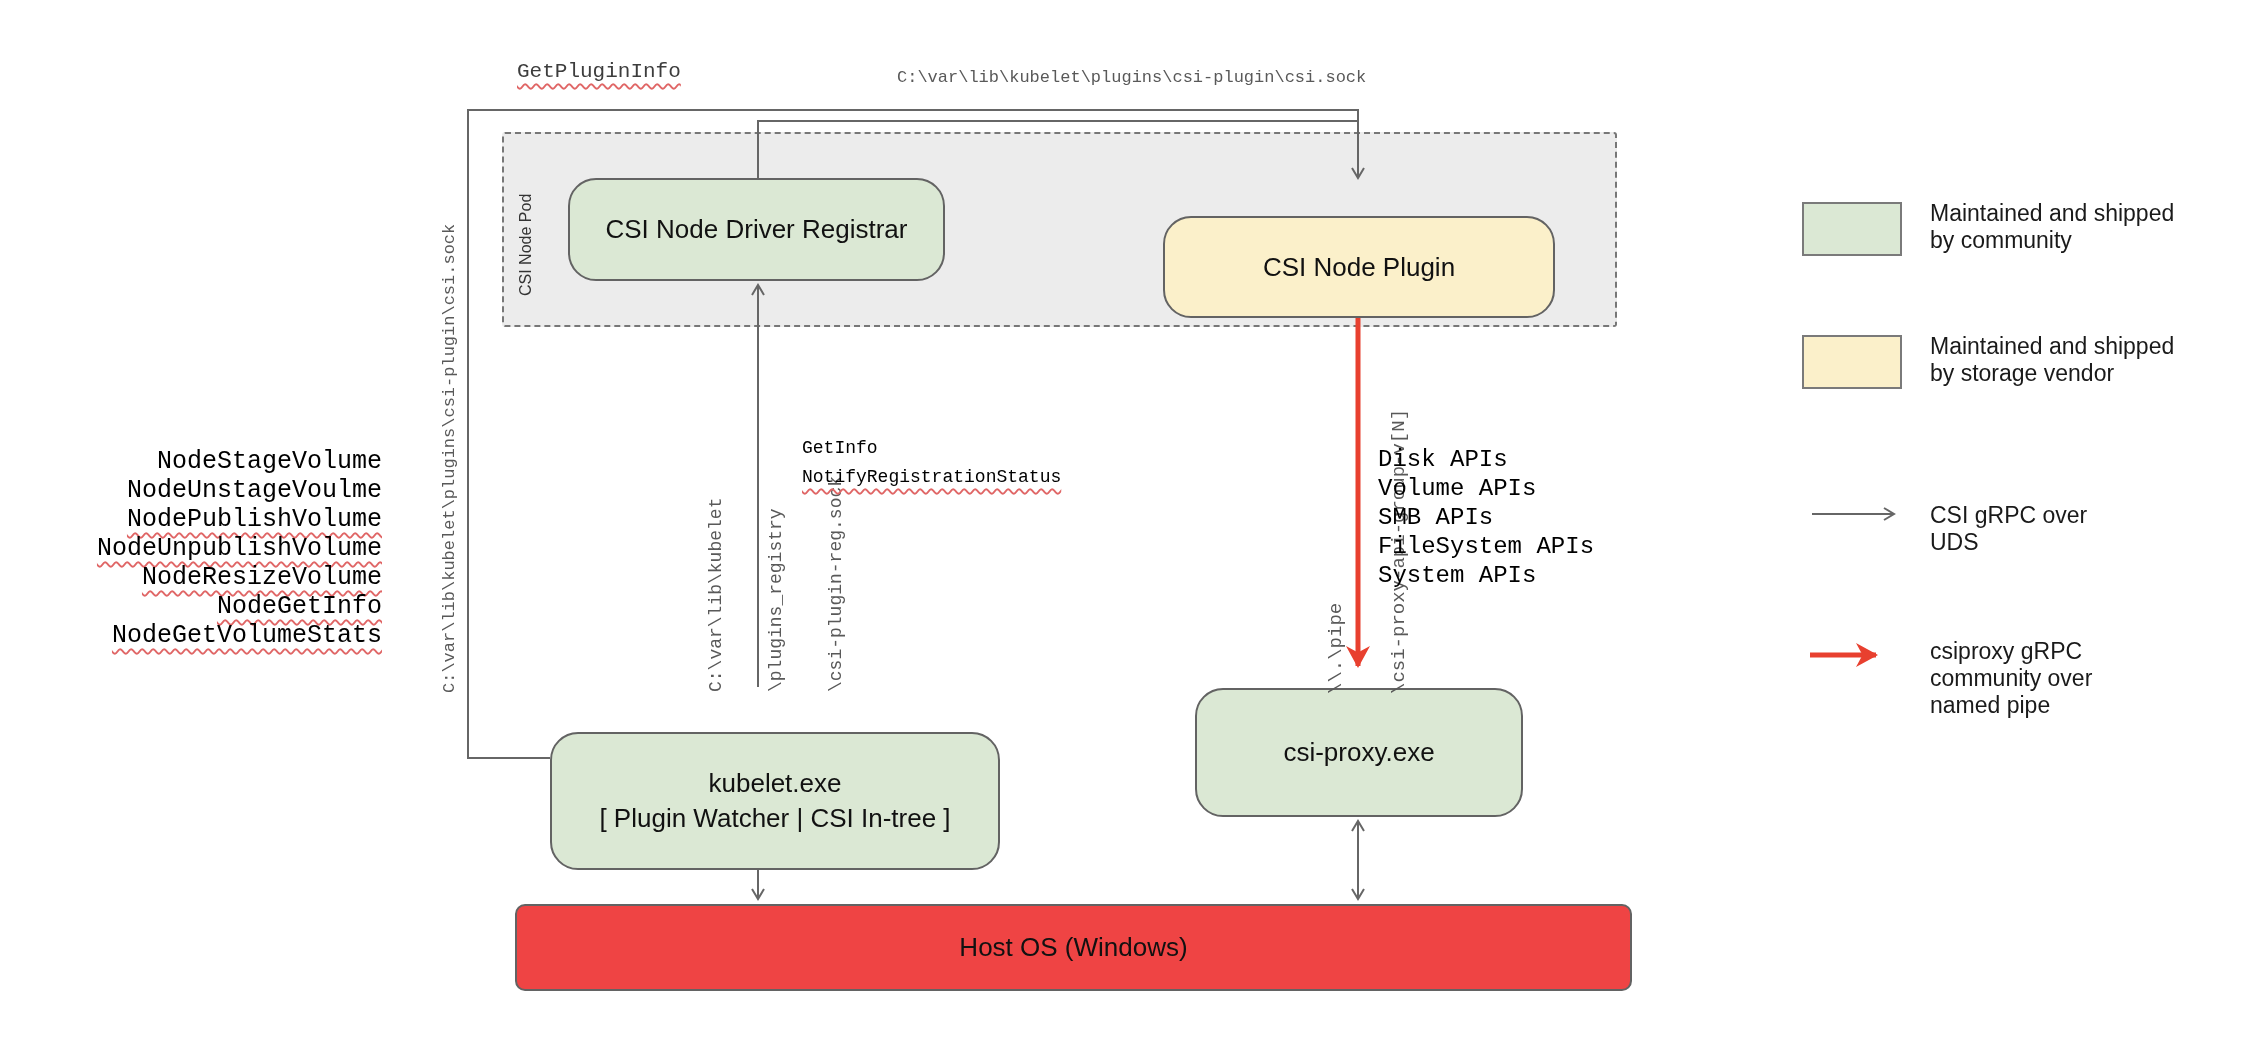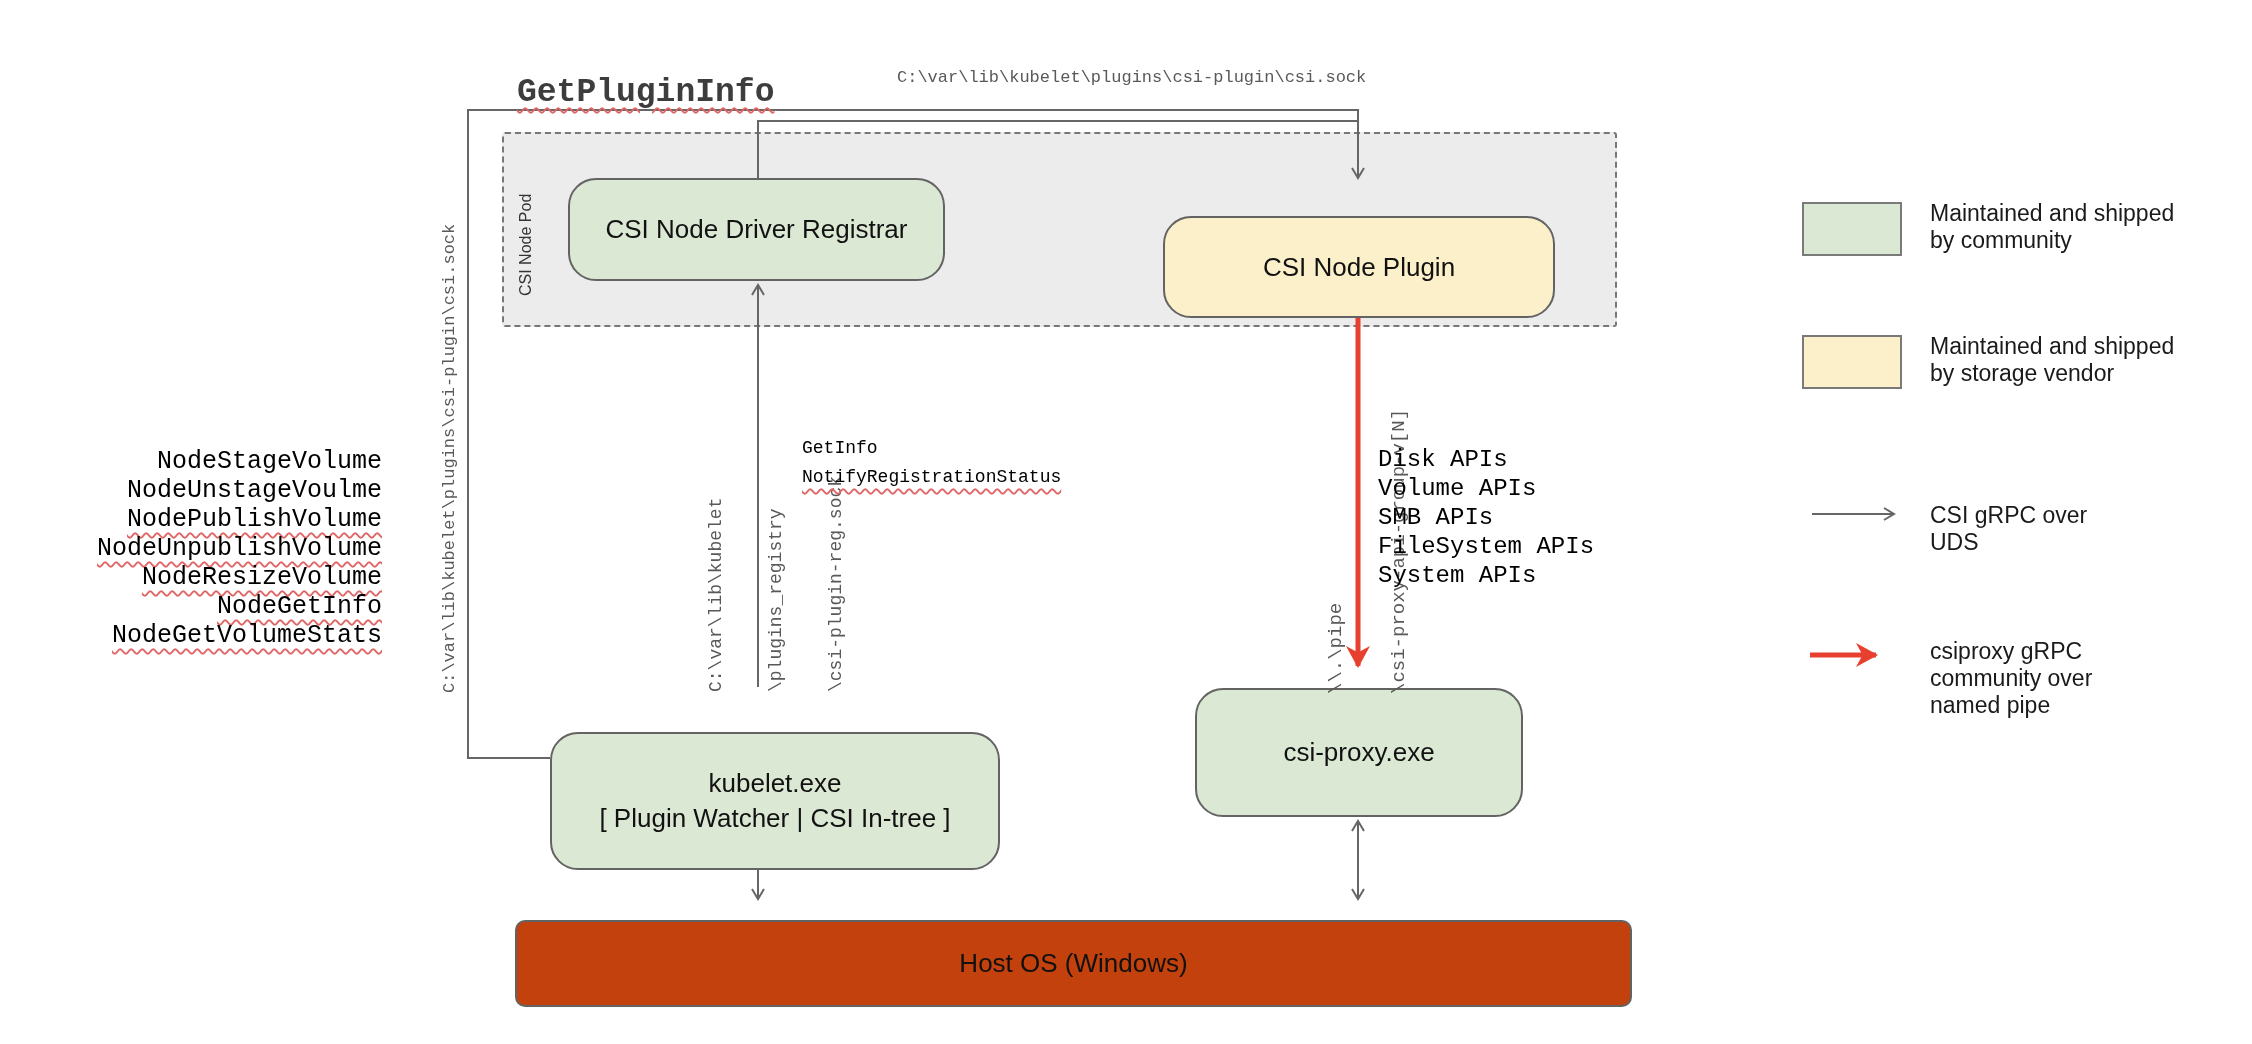--- a/index.html
+++ b/index.html
@@ -13,21 +13,21 @@
 
   .box {
     position: absolute; z-index: 2;
     display: flex; align-items: center; justify-content: center;
     border: 2.5px solid #636363; border-radius: 28px;
     font-size: 26px; color: #111; text-align: center; line-height: 35px;
     box-sizing: border-box;
   }
   .green  { background: #dbe8d4; }
   .yellow { background: #fbf0ca; margin-top: 36px; }
-  .blue   { background: #c2410c; margin-top: 16px; }
+  .blue   { background: #ef4444; }
 
   .pod {
     position: absolute; z-index: 0; box-sizing: border-box;
     background: #ececec; border: 2px dashed #777777; border-radius: 3px;
   }
 
   .mono { font-family: "Liberation Mono", "DejaVu Sans Mono", monospace; }
 
   .lbl { position: absolute; z-index: 3; white-space: pre; color: #3d3d3d; }
   .path-lbl { color: #595959; }
@@ -101,21 +101,21 @@
   </div>
 
   <div class="box green" style="left:1195px; top:688px; width:328px; height:129px;">
     <span>csi-proxy.exe</span>
   </div>
 
   <div class="box blue" style="left:515px; top:904px; width:1117px; height:87px; border-radius:10px;">
     <span>Host OS (Windows)</span>
   </div>
 
-  <div class="lbl mono sq" style="left:517px; top:74px; font-size:33px;font-weight:bold;">GetPluginInfo</div>
+  <div class="lbl mono sq" style="left:517px; top:60px; font-size:21px;">GetPluginInfo</div>
   <div class="lbl mono path-lbl" style="left:897px; top:68px; font-size:17px;">C:\var\lib\kubelet\plugins\csi-plugin\csi.sock</div>
 
   <div class="lbl mono path-lbl rot" style="left:440px; top:693px; width:500px; font-size:17px;">C:\var\lib\kubelet\plugins\csi-plugin\csi.sock</div>
 
   <div class="list mono" style="left:90px; top:447px; width:292px; font-size:25px; line-height:29px; text-align:right;">
     <div>NodeStageVolume</div>
     <div>NodeUnstageVoulme</div>
     <div class="sq">NodePublishVolume</div>
     <div class="sq">NodeUnpublishVolume</div>
     <div class="sq">NodeResizeVolume</div>

